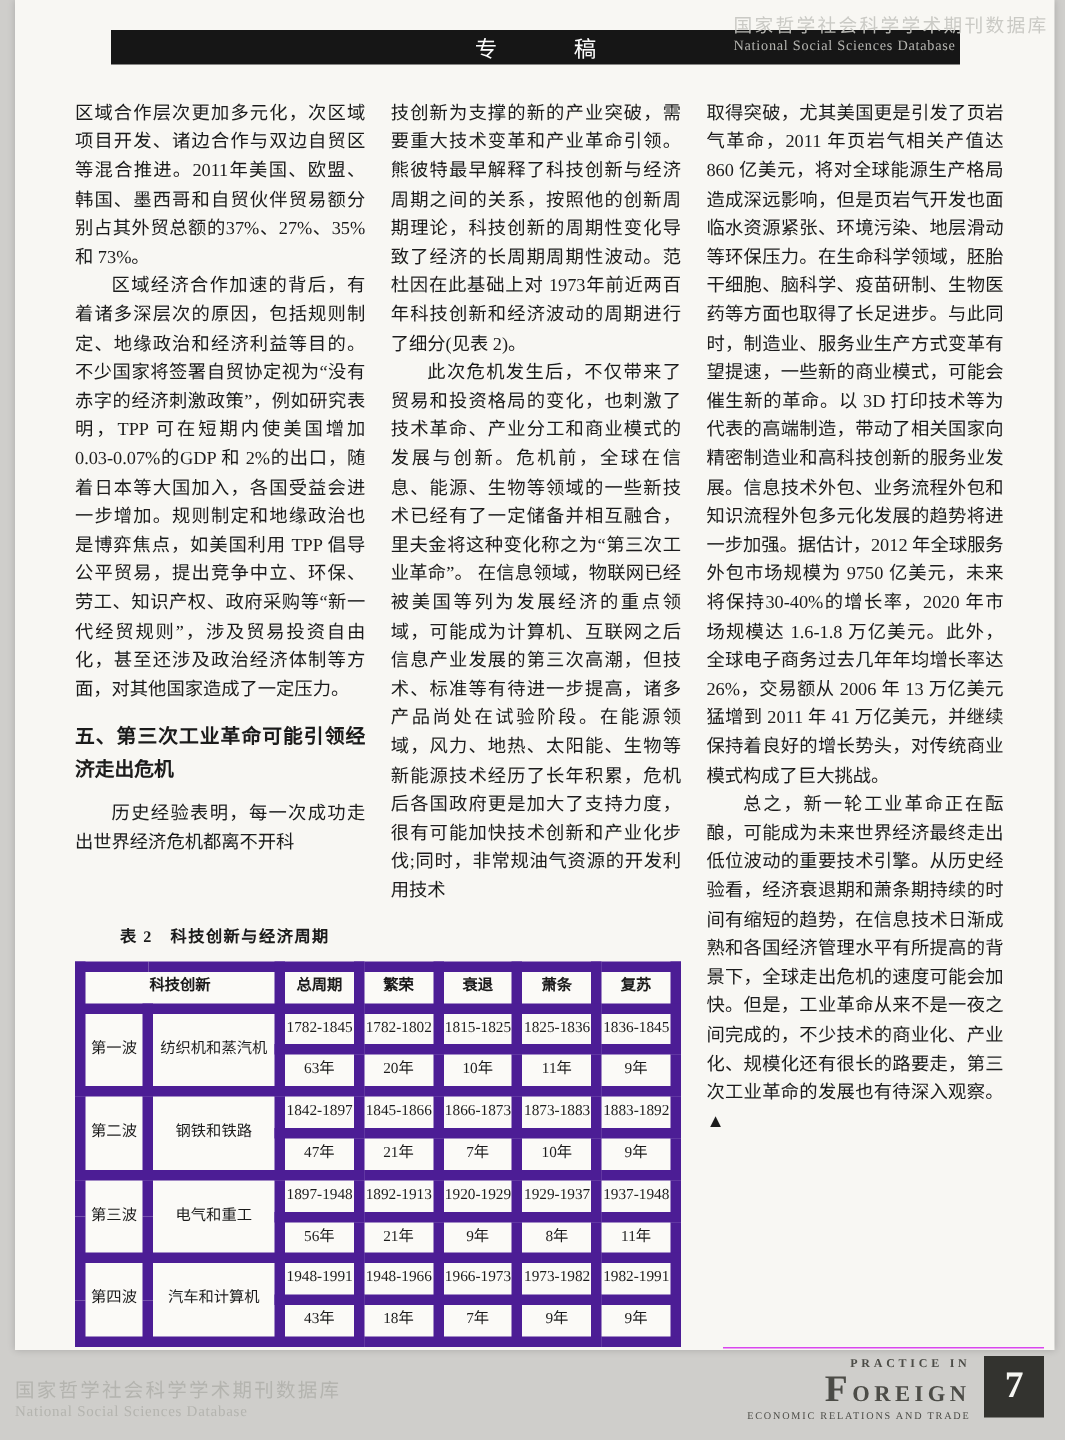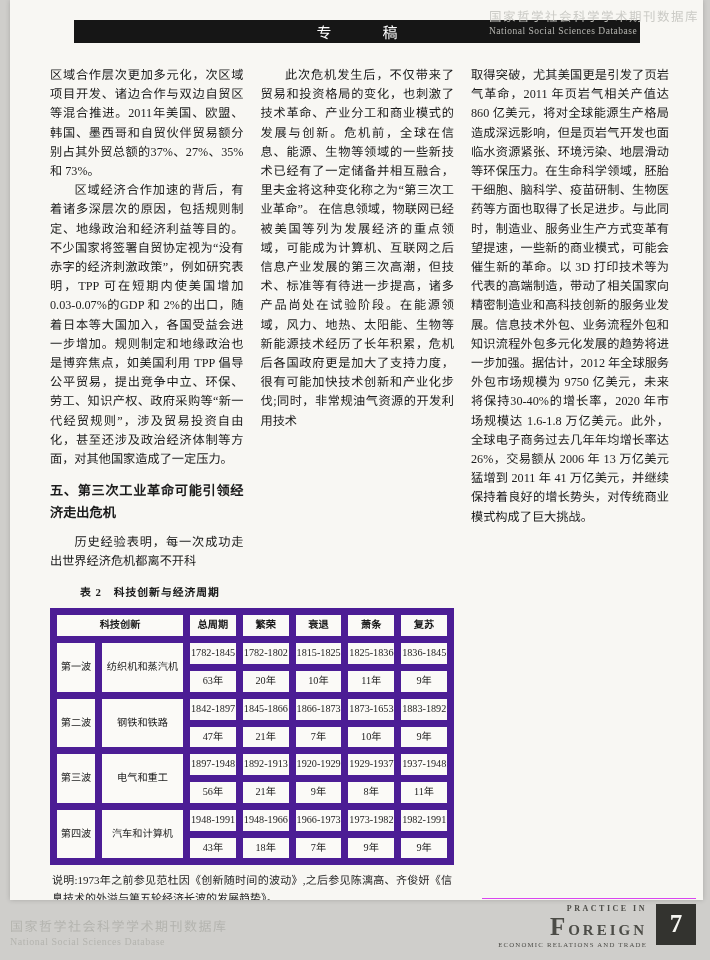--- a/index.html
+++ b/index.html
@@ -102,20 +102,21 @@
 
       <div class="left-group">
         <div class="two-cols">
           <div class="col">
             <p class="noindent">区域合作层次更加多元化，次区域项目开发、诸边合作与双边自贸区等混合推进。2011年美国、欧盟、韩国、墨西哥和自贸伙伴贸易额分别占其外贸总额的37%、27%、35%和 73%。</p>
             <p>区域经济合作加速的背后，有着诸多深层次的原因，包括规则制定、地缘政治和经济利益等目的。不少国家将签署自贸协定视为“没有赤字的经济刺激政策”，例如研究表明，TPP 可在短期内使美国增加 0.03-0.07%的GDP 和 2%的出口，随着日本等大国加入，各国受益会进一步增加。规则制定和地缘政治也是博弈焦点，如美国利用 TPP 倡导公平贸易，提出竞争中立、环保、劳工、知识产权、政府采购等“新一代经贸规则”，涉及贸易投资自由化，甚至还涉及政治经济体制等方面，对其他国家造成了一定压力。</p>
             <h3 class="section-heading">五、第三次工业革命可能引领经济走出危机</h3>
             <p>历史经验表明，每一次成功走出世界经济危机都离不开科</p>
           </div>
           <div class="col">
+            <p class="noindent">技创新为支撑的新的产业突破，需要重大技术变革和产业革命引领。熊彼特最早解释了科技创新与经济周期之间的关系，按照他的创新周期理论，科技创新的周期性变化导致了经济的长周期周期性波动。范杜因在此基础上对 1973年前近两百年科技创新和经济波动的周期进行了细分(见表 2)。</p>
             <p>此次危机发生后，不仅带来了贸易和投资格局的变化，也刺激了技术革命、产业分工和商业模式的发展与创新。危机前，全球在信息、能源、生物等领域的一些新技术已经有了一定储备并相互融合，里夫金将这种变化称之为“第三次工业革命”。 在信息领域，物联网已经被美国等列为发展经济的重点领域，可能成为计算机、互联网之后信息产业发展的第三次高潮，但技术、标准等有待进一步提高，诸多产品尚处在试验阶段。在能源领域，风力、地热、太阳能、生物等新能源技术经历了长年积累，危机后各国政府更是加大了支持力度，很有可能加快技术创新和产业化步伐;同时，非常规油气资源的开发利用技术</p>
           </div>
         </div>
 
         <div class="table-block">
           <div class="table-title">表 2　科技创新与经济周期</div>
           <table class="cycle">
             <colgroup>
               <col class="c-wave">
                 <col class="c-innov">
@@ -151,21 +152,21 @@
                 <td>10年</td>
                 <td>11年</td>
                 <td>9年</td>
               </tr>
               <tr>
                 <td rowspan="2">第二波</td>
                 <td rowspan="2">钢铁和铁路</td>
                 <td>1842-1897</td>
                 <td>1845-1866</td>
                 <td>1866-1873</td>
-                <td>1873-1653</td>
+                <td>1873-1883</td>
                 <td>1883-1892</td>
               </tr>
               <tr>
                 <td>47年</td>
                 <td>21年</td>
                 <td>7年</td>
                 <td>10年</td>
                 <td>9年</td>
               </tr>
               <tr>
@@ -201,20 +202,21 @@
                 <td>9年</td>
               </tr>
             </tbody>
           </table>
           <div class="table-note">说明:1973年之前参见范杜因《创新随时间的波动》,之后参见陈漓高、齐俊妍《信息技术的外溢与第五轮经济长波的发展趋势》。</div>
         </div>
       </div>
 
       <div class="col-right">
         <p class="noindent">取得突破，尤其美国更是引发了页岩气革命，2011 年页岩气相关产值达 860 亿美元，将对全球能源生产格局造成深远影响，但是页岩气开发也面临水资源紧张、环境污染、地层滑动等环保压力。在生命科学领域，胚胎干细胞、脑科学、疫苗研制、生物医药等方面也取得了长足进步。与此同时，制造业、服务业生产方式变革有望提速，一些新的商业模式，可能会催生新的革命。以 3D 打印技术等为代表的高端制造，带动了相关国家向精密制造业和高科技创新的服务业发展。信息技术外包、业务流程外包和知识流程外包多元化发展的趋势将进一步加强。据估计，2012 年全球服务外包市场规模为 9750 亿美元，未来将保持30-40%的增长率，2020 年市场规模达 1.6-1.8 万亿美元。此外，全球电子商务过去几年年均增长率达 26%，交易额从 2006 年 13 万亿美元猛增到 2011 年 41 万亿美元，并继续保持着良好的增长势头，对传统商业模式构成了巨大挑战。</p>
+        <p>总之，新一轮工业革命正在酝酿，可能成为未来世界经济最终走出低位波动的重要技术引擎。从历史经验看，经济衰退期和萧条期持续的时间有缩短的趋势，在信息技术日渐成熟和各国经济管理水平有所提高的背景下，全球走出危机的速度可能会加快。但是，工业革命从来不是一夜之间完成的，不少技术的商业化、产业化、规模化还有很长的路要走，第三次工业革命的发展也有待深入观察。▲</p>
       </div>
 
     </div>
   </div>
 
   <div class="wm wm-bottom">
     <div class="wm-zh">国家哲学社会科学学术期刊数据库</div>
     <div class="wm-en">National Social Sciences Database</div>
   </div>
 

